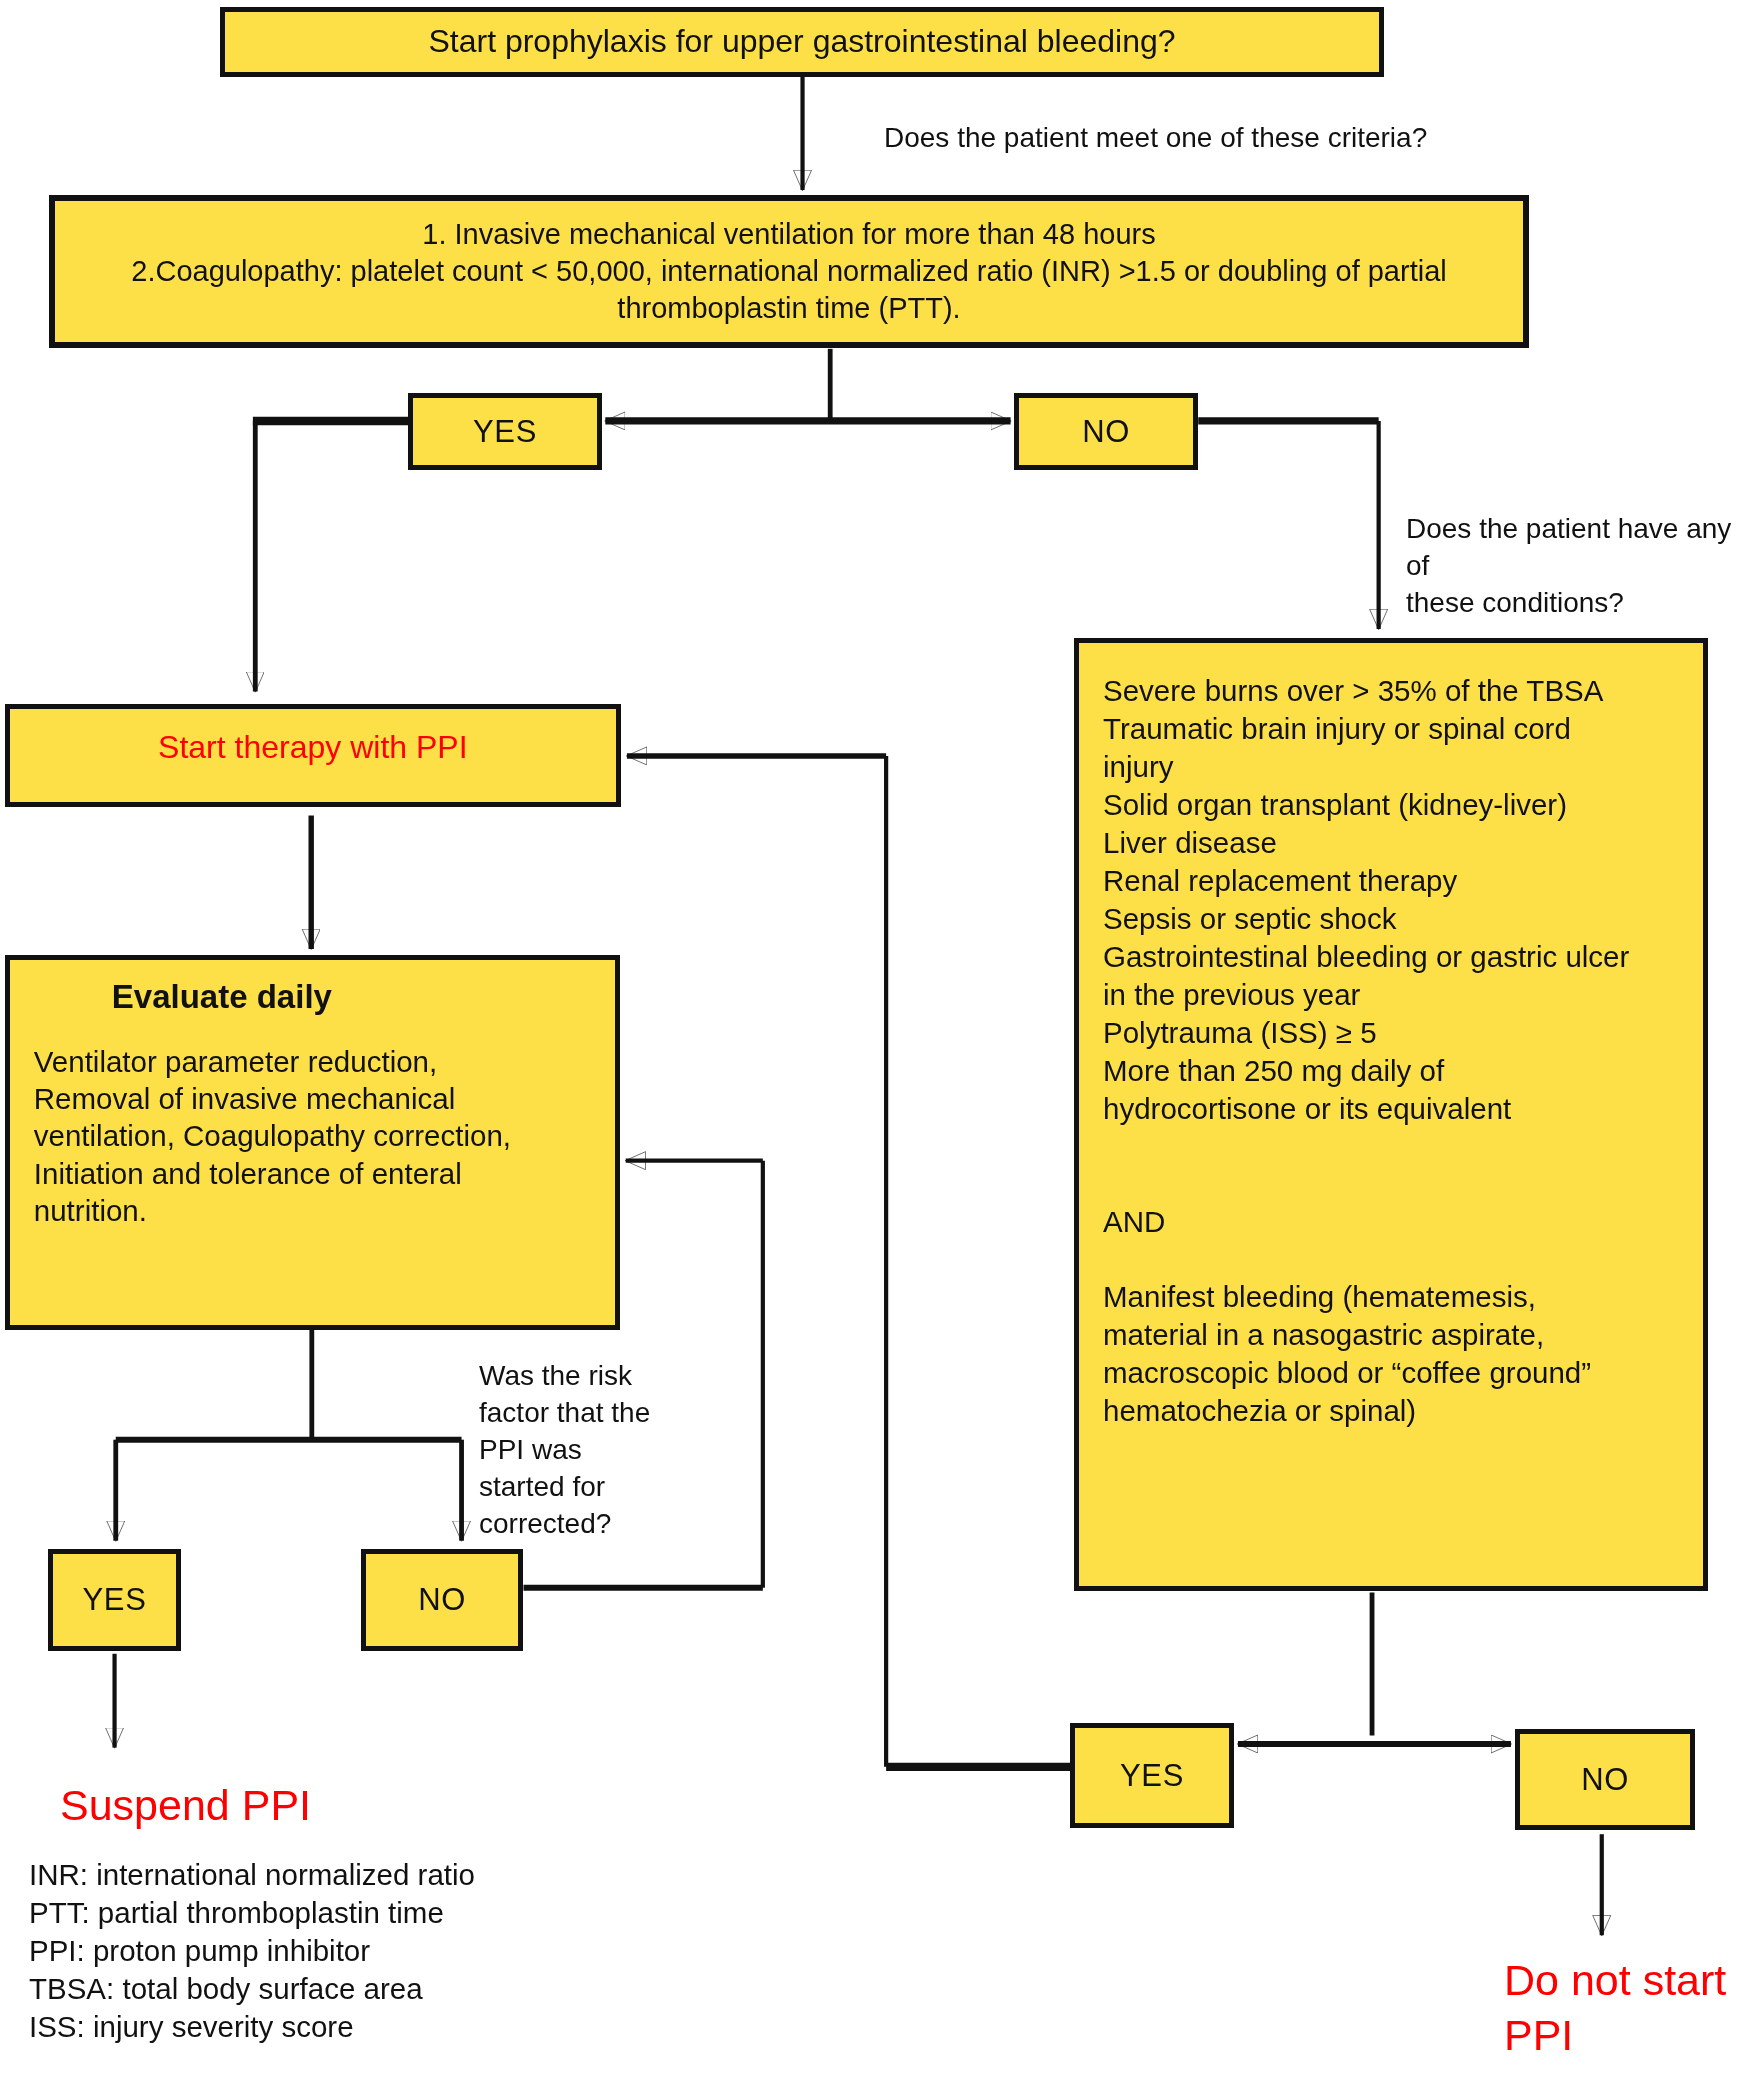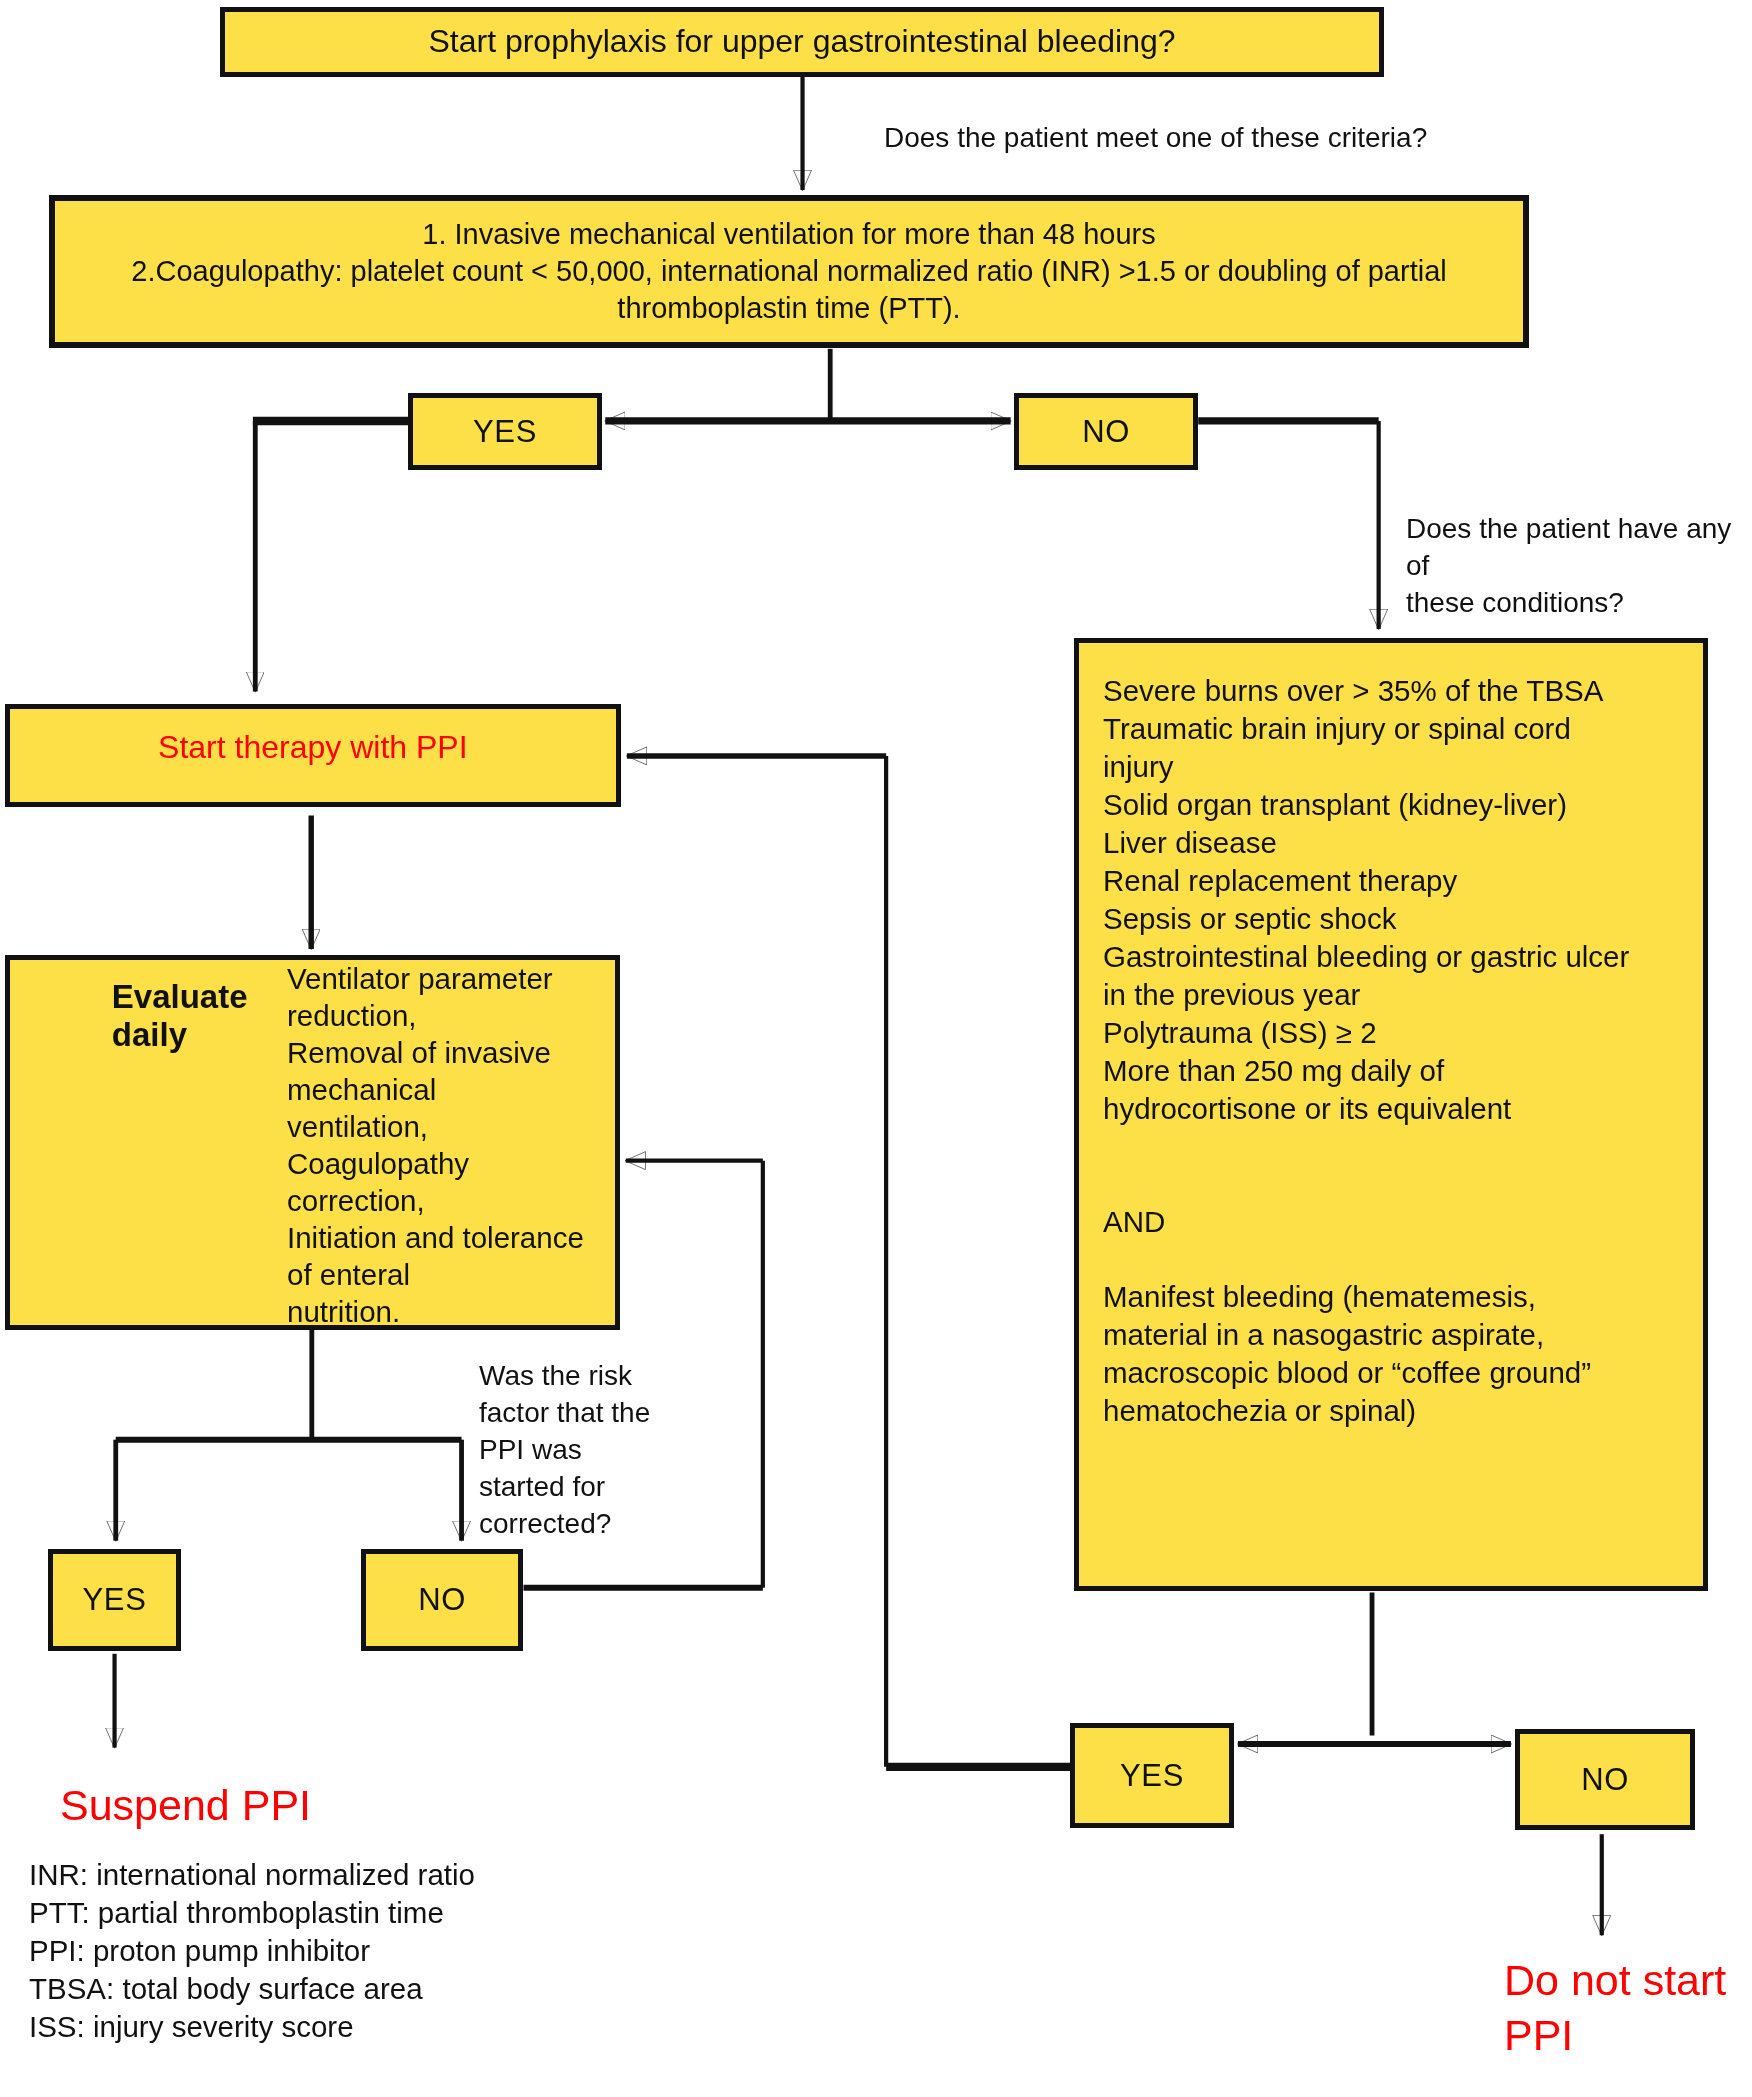--- a/index.html
+++ b/index.html
@@ -22,21 +22,21 @@
     align-items:center;
     justify-content:center;
     text-align:center;
   }
   .box.heavy{border-width:6.6px;}
   .label{position:absolute;}
   .topbox{font-size:32px;}
   .criteria{font-size:29px;line-height:37px;flex-direction:column;}
   .yn{font-size:31px;letter-spacing:0.6px;}
   .startbox{font-size:32px;color:#ff0000;padding-bottom:15.6px;}
-  .evalbox{align-items:flex-start;justify-content:flex-start;text-align:left;}
+  .evalbox{align-items:flex-start;justify-content:flex-start;flex-direction:column;text-align:left;}
   .evalbox .title{font-size:33px;font-weight:bold;margin:18px 0 26.5px 102px;}
   .evalbox .body{font-size:29.5px;line-height:37px;margin-left:24px;}
   .bigbox{
     align-items:flex-start;justify-content:flex-start;text-align:left;
     font-size:29.5px;
   }
   .bigbox .lines{margin:29px 15.6px 0 24px;line-height:38px;}
   .qlabel{font-size:28px;line-height:37px;}
   .redlabel{font-size:43px;color:#ff0000;line-height:40px;}
   .abbr{font-size:29.5px;line-height:38px;}
@@ -113,21 +113,21 @@
     <div class="lines">
         <div class="ln">Severe burns over &gt; 35% of the TBSA</div>
         <div class="ln">Traumatic brain injury or spinal cord</div>
         <div class="ln">injury</div>
         <div class="ln">Solid organ transplant (kidney-liver)</div>
         <div class="ln">Liver disease</div>
         <div class="ln">Renal replacement therapy</div>
         <div class="ln">Sepsis or septic shock</div>
         <div class="ln">Gastrointestinal bleeding or gastric ulcer</div>
         <div class="ln">in the previous year</div>
-        <div class="ln">Polytrauma (ISS) ≥ 2</div>
+        <div class="ln">Polytrauma (ISS) ≥ 5</div>
         <div class="ln">More than 250 mg daily of</div>
         <div class="ln">hydrocortisone or its equivalent</div>
         <div class="ln"></div>
         <div class="ln"></div>
         <div class="ln">AND</div>
         <div class="ln"></div>
         <div class="ln">Manifest bleeding (hematemesis,</div>
         <div class="ln">material in a nasogastric aspirate,</div>
         <div class="ln">macroscopic blood or “coffee ground”</div>
         <div class="ln">hematochezia or spinal)</div>

